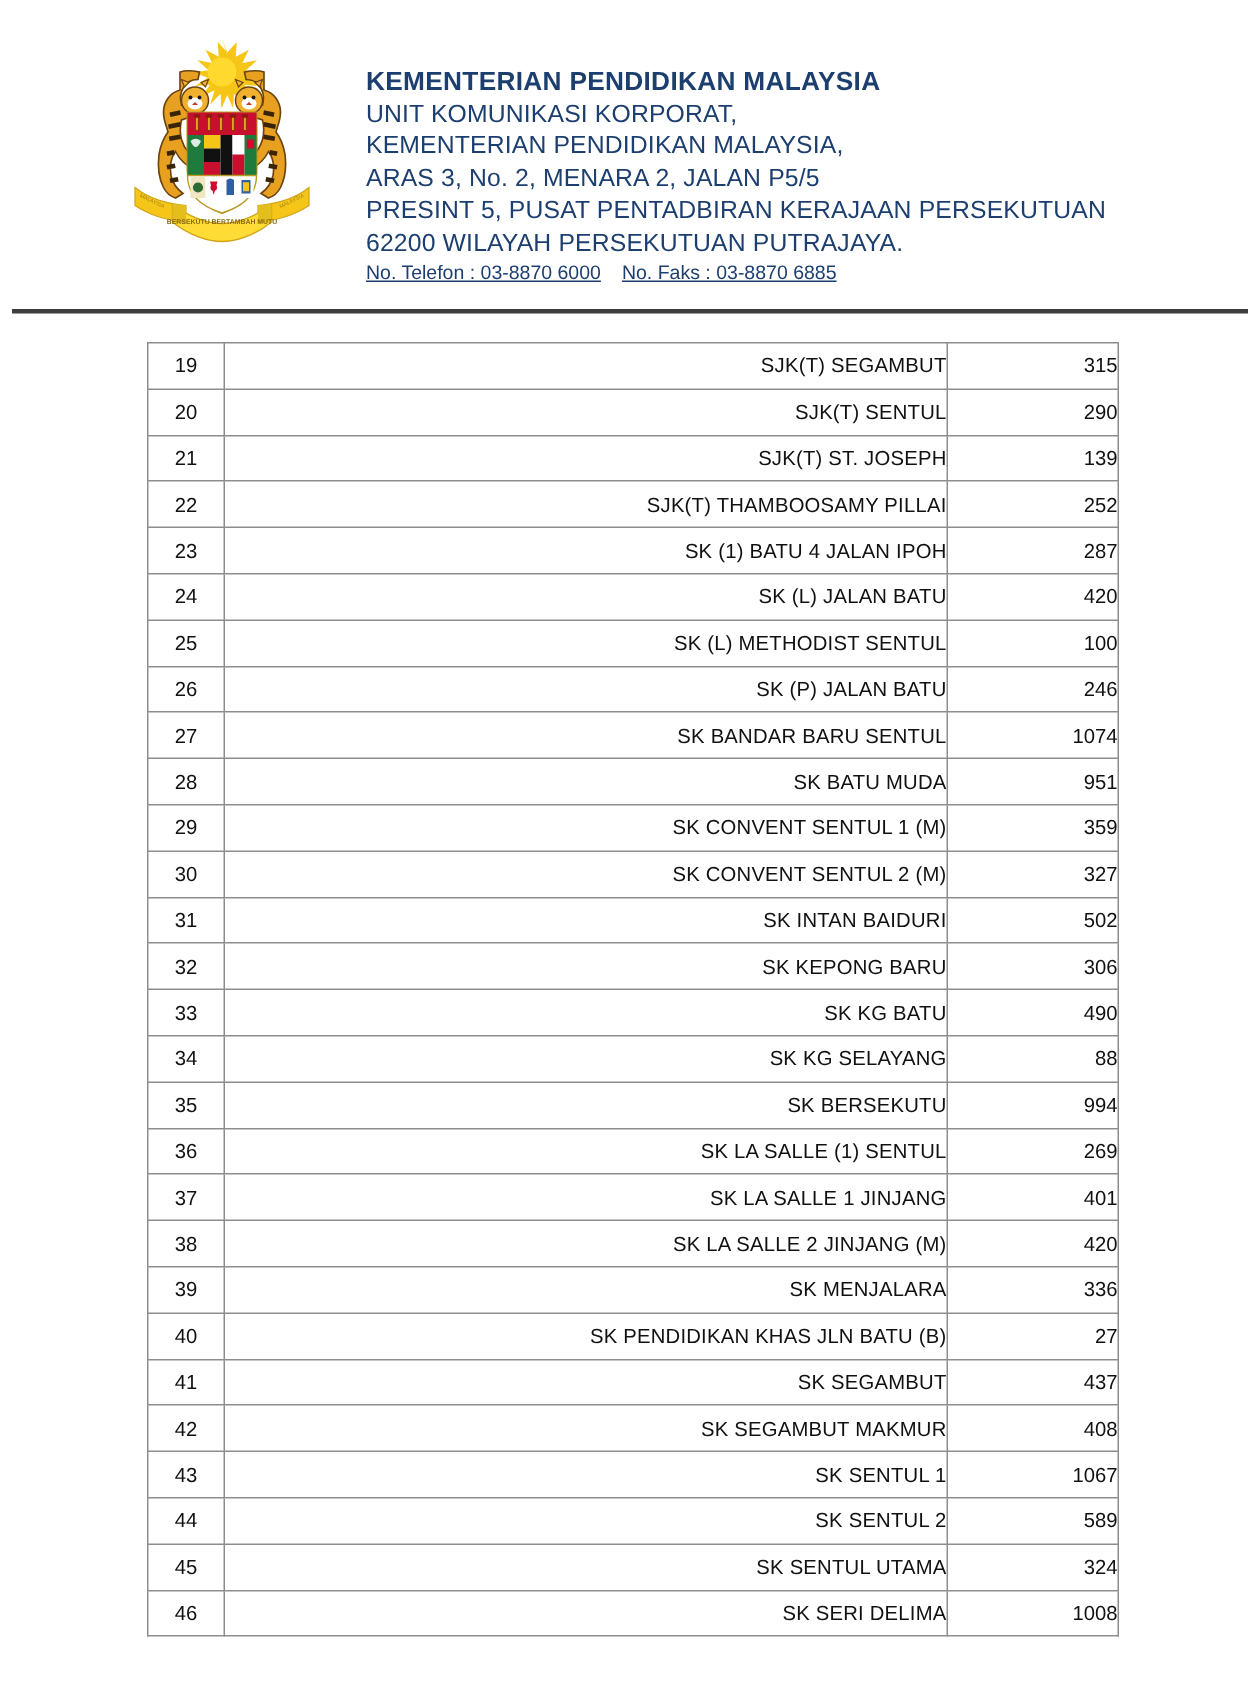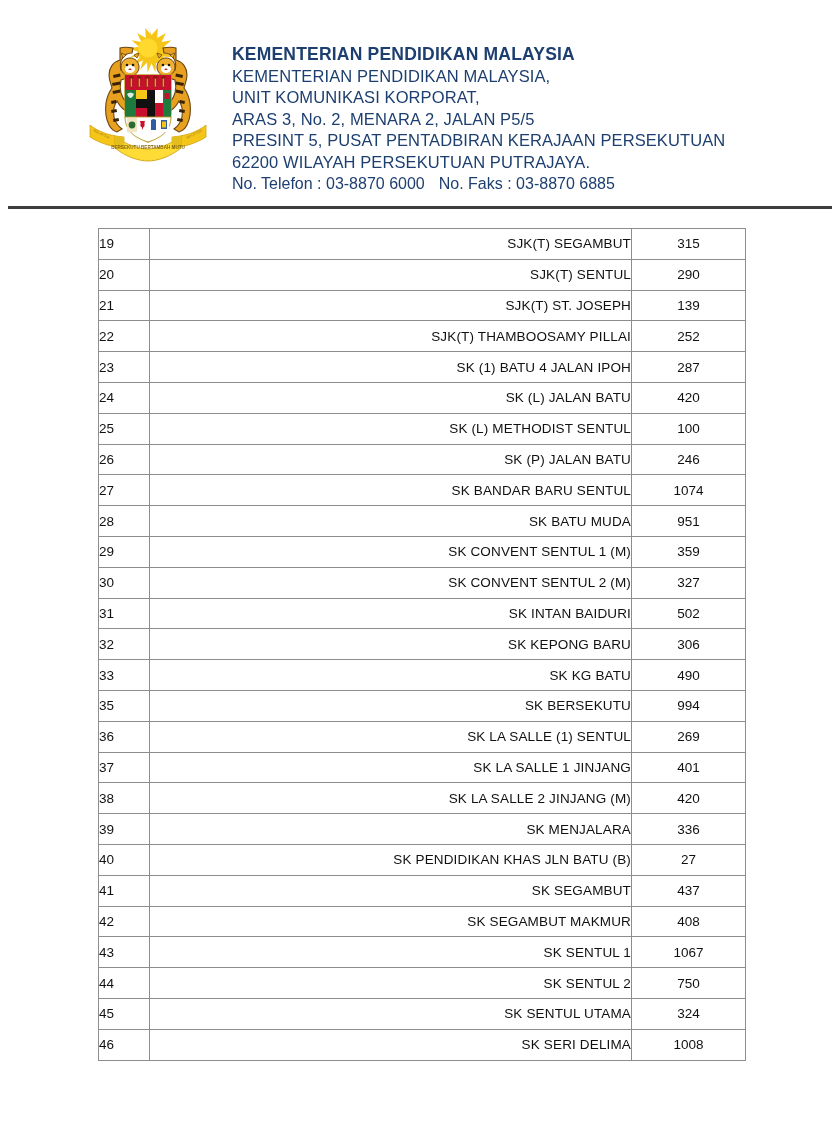--- a/index.html
+++ b/index.html
@@ -29,41 +29,42 @@
   .crest-wrap {
     width: 160px;
     min-width: 160px;
     margin-left: 68px;
     height: 155px;
     position: relative;
   }
   .crest-svg { display: block; }
 
   .letterhead-text {
-    margin-left: 4px;
+    margin-left: 16px;
     padding-top: 21px;
     color: #1d3f70;
     line-height: 1.30;
   }
   .lh-title {
     font-size: 17.5px;
     font-weight: bold;
     letter-spacing: 0.2px;
     white-space: nowrap;
   }
   .lh-line {
     font-size: 16.5px;
     font-weight: normal;
     letter-spacing: 0.1px;
     white-space: nowrap;
   }
   .lh-contact {
-    font-size: 16px;
+    font-size: 13px;
     white-space: nowrap;
     margin-top: 1px;
+    text-decoration: underline;
   }
   .lh-contact .gap { display: inline-block; width: 14px; }
 
   
   .header-rule {
     position: absolute;
     left: 8px;
     top: 206px;
     width: 824px;
     height: 3px;
@@ -85,31 +86,32 @@
   table.school-table td {
     border: 1px solid #8d8d8d;
     height: 29.8px;
     font-size: 13.5px;
     color: #111111;
     padding: 0;
     vertical-align: middle;
   }
   td.c-no {
     width: 50px;
+    text-align: center;
   }
   td.c-name {
     width: 482px;
     text-align: right;
     padding-left: 9px;
     box-sizing: border-box;
     letter-spacing: 0.15px;
   }
   td.c-val {
     width: 113px;
-    text-align: center;
+    text-align: right;
   }
 </style>
 </head>
 <body>
 
 <div class="letterhead">
 
   <div class="crest-wrap">
     <svg class="crest-svg" width="160" height="155" viewBox="0 0 160 155" xmlns="http://www.w3.org/2000/svg">
 
@@ -224,22 +226,22 @@
         <g fill="#a8851c" font-family="'Liberation Sans', sans-serif" font-size="3.6">
           <text x="33" y="113" text-anchor="middle" transform="rotate(26 33 113)">MALAYSIA</text>
           <text x="127" y="113" text-anchor="middle" transform="rotate(-26 127 113)">MALAYSIA</text>
         </g>
       </g>
     </svg>
   </div>
 
   <div class="letterhead-text">
     <div class="lh-title">KEMENTERIAN PENDIDIKAN MALAYSIA</div>
+    <div class="lh-line">UNIT KOMUNIKASI KORPORAT,</div>
     <div class="lh-line">KEMENTERIAN PENDIDIKAN MALAYSIA,</div>
-    <div class="lh-line">UNIT KOMUNIKASI KORPORAT,</div>
     <div class="lh-line">ARAS 3, No. 2, MENARA 2, JALAN P5/5</div>
     <div class="lh-line">PRESINT 5, PUSAT PENTADBIRAN KERAJAAN PERSEKUTUAN</div>
     <div class="lh-line">62200 WILAYAH PERSEKUTUAN PUTRAJAYA.</div>
     <div class="lh-contact">
       <span>No. Telefon : 03-8870 6000</span><span class="gap"></span><span>No. Faks : 03-8870 6885</span>
     </div>
   </div>
 </div>
 
 <div class="header-rule"></div>
@@ -316,20 +318,25 @@
           <td class="c-no">32</td>
           <td class="c-name">SK KEPONG BARU</td>
           <td class="c-val">306</td>
         </tr>
         <tr>
           <td class="c-no">33</td>
           <td class="c-name">SK KG BATU</td>
           <td class="c-val">490</td>
         </tr>
         <tr>
+          <td class="c-no">34</td>
+          <td class="c-name">SK KG SELAYANG</td>
+          <td class="c-val">88</td>
+        </tr>
+        <tr>
           <td class="c-no">35</td>
           <td class="c-name">SK BERSEKUTU</td>
           <td class="c-val">994</td>
         </tr>
         <tr>
           <td class="c-no">36</td>
           <td class="c-name">SK LA SALLE (1) SENTUL</td>
           <td class="c-val">269</td>
         </tr>
         <tr>
@@ -363,21 +370,21 @@
           <td class="c-val">408</td>
         </tr>
         <tr>
           <td class="c-no">43</td>
           <td class="c-name">SK SENTUL 1</td>
           <td class="c-val">1067</td>
         </tr>
         <tr>
           <td class="c-no">44</td>
           <td class="c-name">SK SENTUL 2</td>
-          <td class="c-val">750</td>
+          <td class="c-val">589</td>
         </tr>
         <tr>
           <td class="c-no">45</td>
           <td class="c-name">SK SENTUL UTAMA</td>
           <td class="c-val">324</td>
         </tr>
         <tr>
           <td class="c-no">46</td>
           <td class="c-name">SK SERI DELIMA</td>
           <td class="c-val">1008</td>

